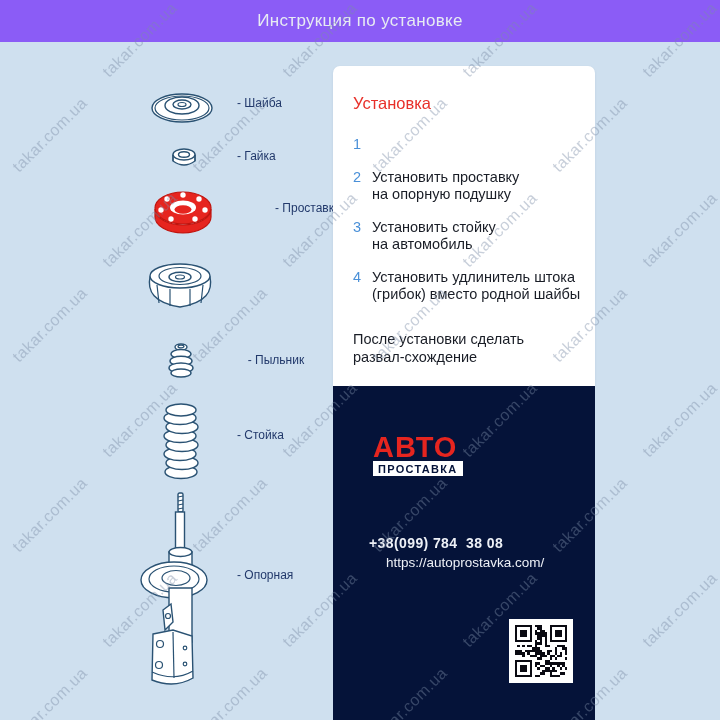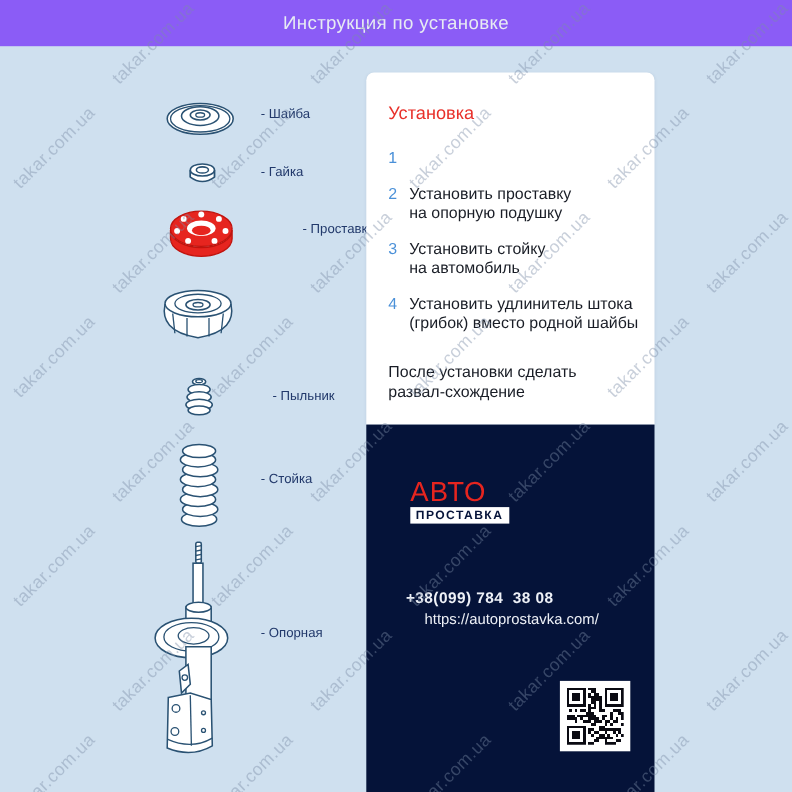--- a/index.html
+++ b/index.html
@@ -24,21 +24,21 @@
   .card-title { color:#e8302a; font-size:16.5px; margin-bottom:23px; }
   .step { display:flex; margin-bottom:15px; }
   .step-num { width:19px; flex:0 0 19px; color:#4a90d8; font-size:14.5px; line-height:17.5px; }
   .step-text { color:#191d26; font-size:14.5px; line-height:17.5px; white-space:pre-line; }
   .card-note { margin-top:26px; color:#191d26; font-size:14.5px; line-height:18px; white-space:pre-line; }
 
   
   .brand-panel { position:absolute; left:333px; top:386px; width:262px; height:334px;
                  background:#051339; z-index:2; }
   .logo { position:absolute; left:40px; top:50px; }
-  .logo-line1 { color:#e6251f; font-size:25px; font-weight:400; letter-spacing:1px; line-height:22px; }
+  .logo-line1 { color:#e6251f; font-size:29px; font-weight:700; letter-spacing:1px; line-height:22px; }
   .logo-line2 { display:inline-block; margin-top:3px; background:#ffffff; color:#051339;
                 font-size:11px; font-weight:800; letter-spacing:1.3px; padding:2px 5px 1px 5px; }
   .phone { position:absolute; left:36px; top:149px; color:#eef1f7; font-size:14px; font-weight:600;
            letter-spacing:0.4px; white-space:pre; }
   .website { position:absolute; left:53px; top:169px; color:#eef1f7; font-size:13.5px; }
   .qr-box { position:absolute; left:176px; top:233px; width:64px; height:64px; background:#ffffff;
             display:flex; align-items:center; justify-content:center; }
   .qr-box svg { width:52px; height:52px; fill:#0a0a12; shape-rendering:crispEdges; }
 
   

